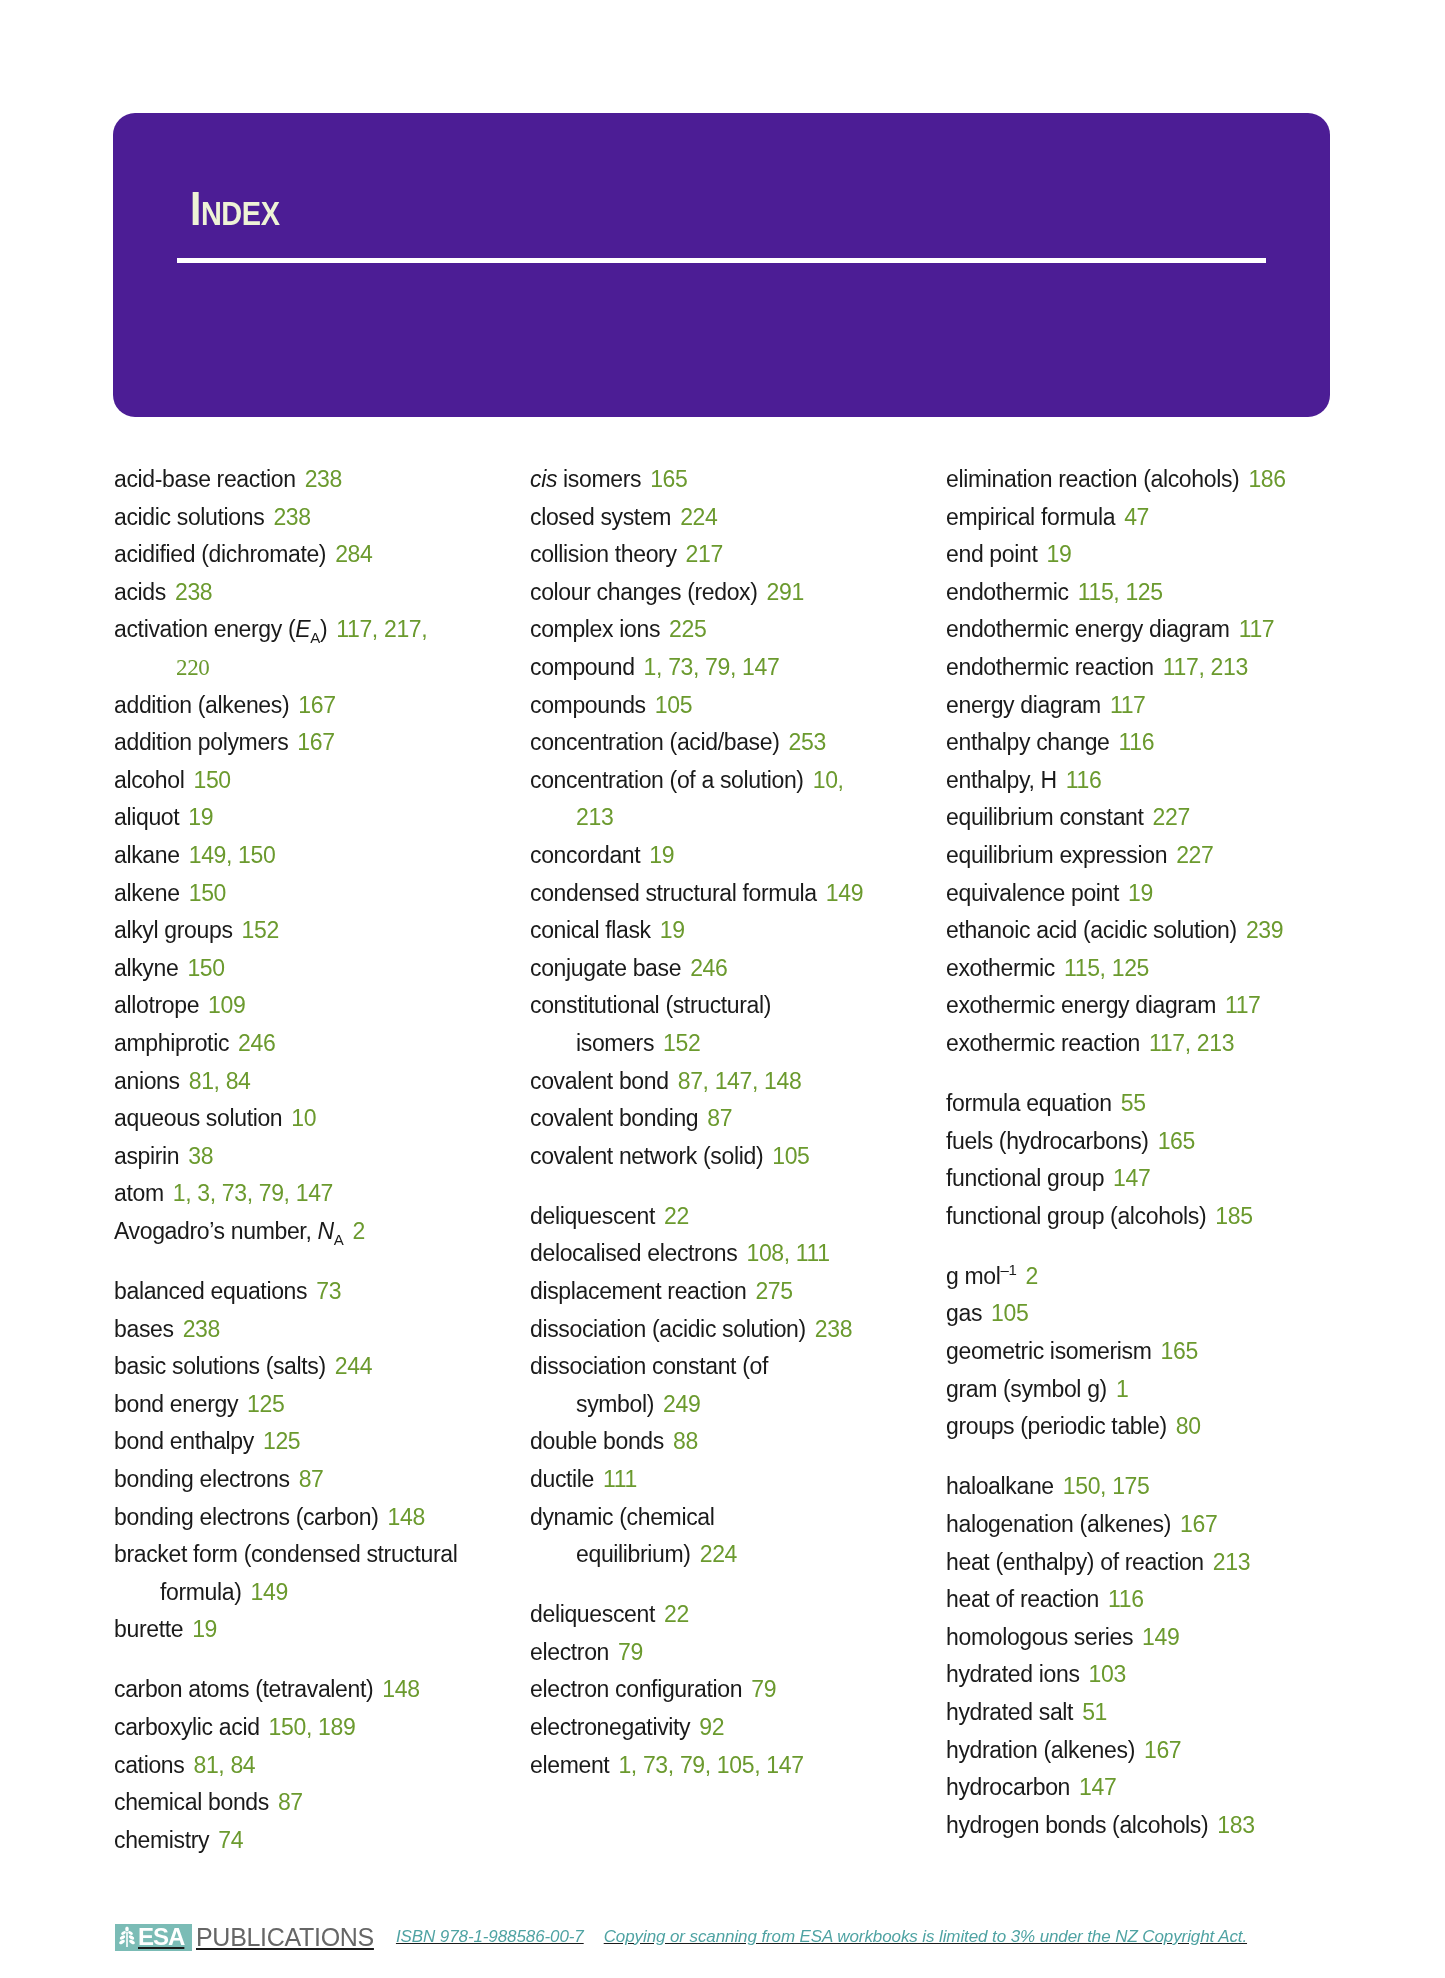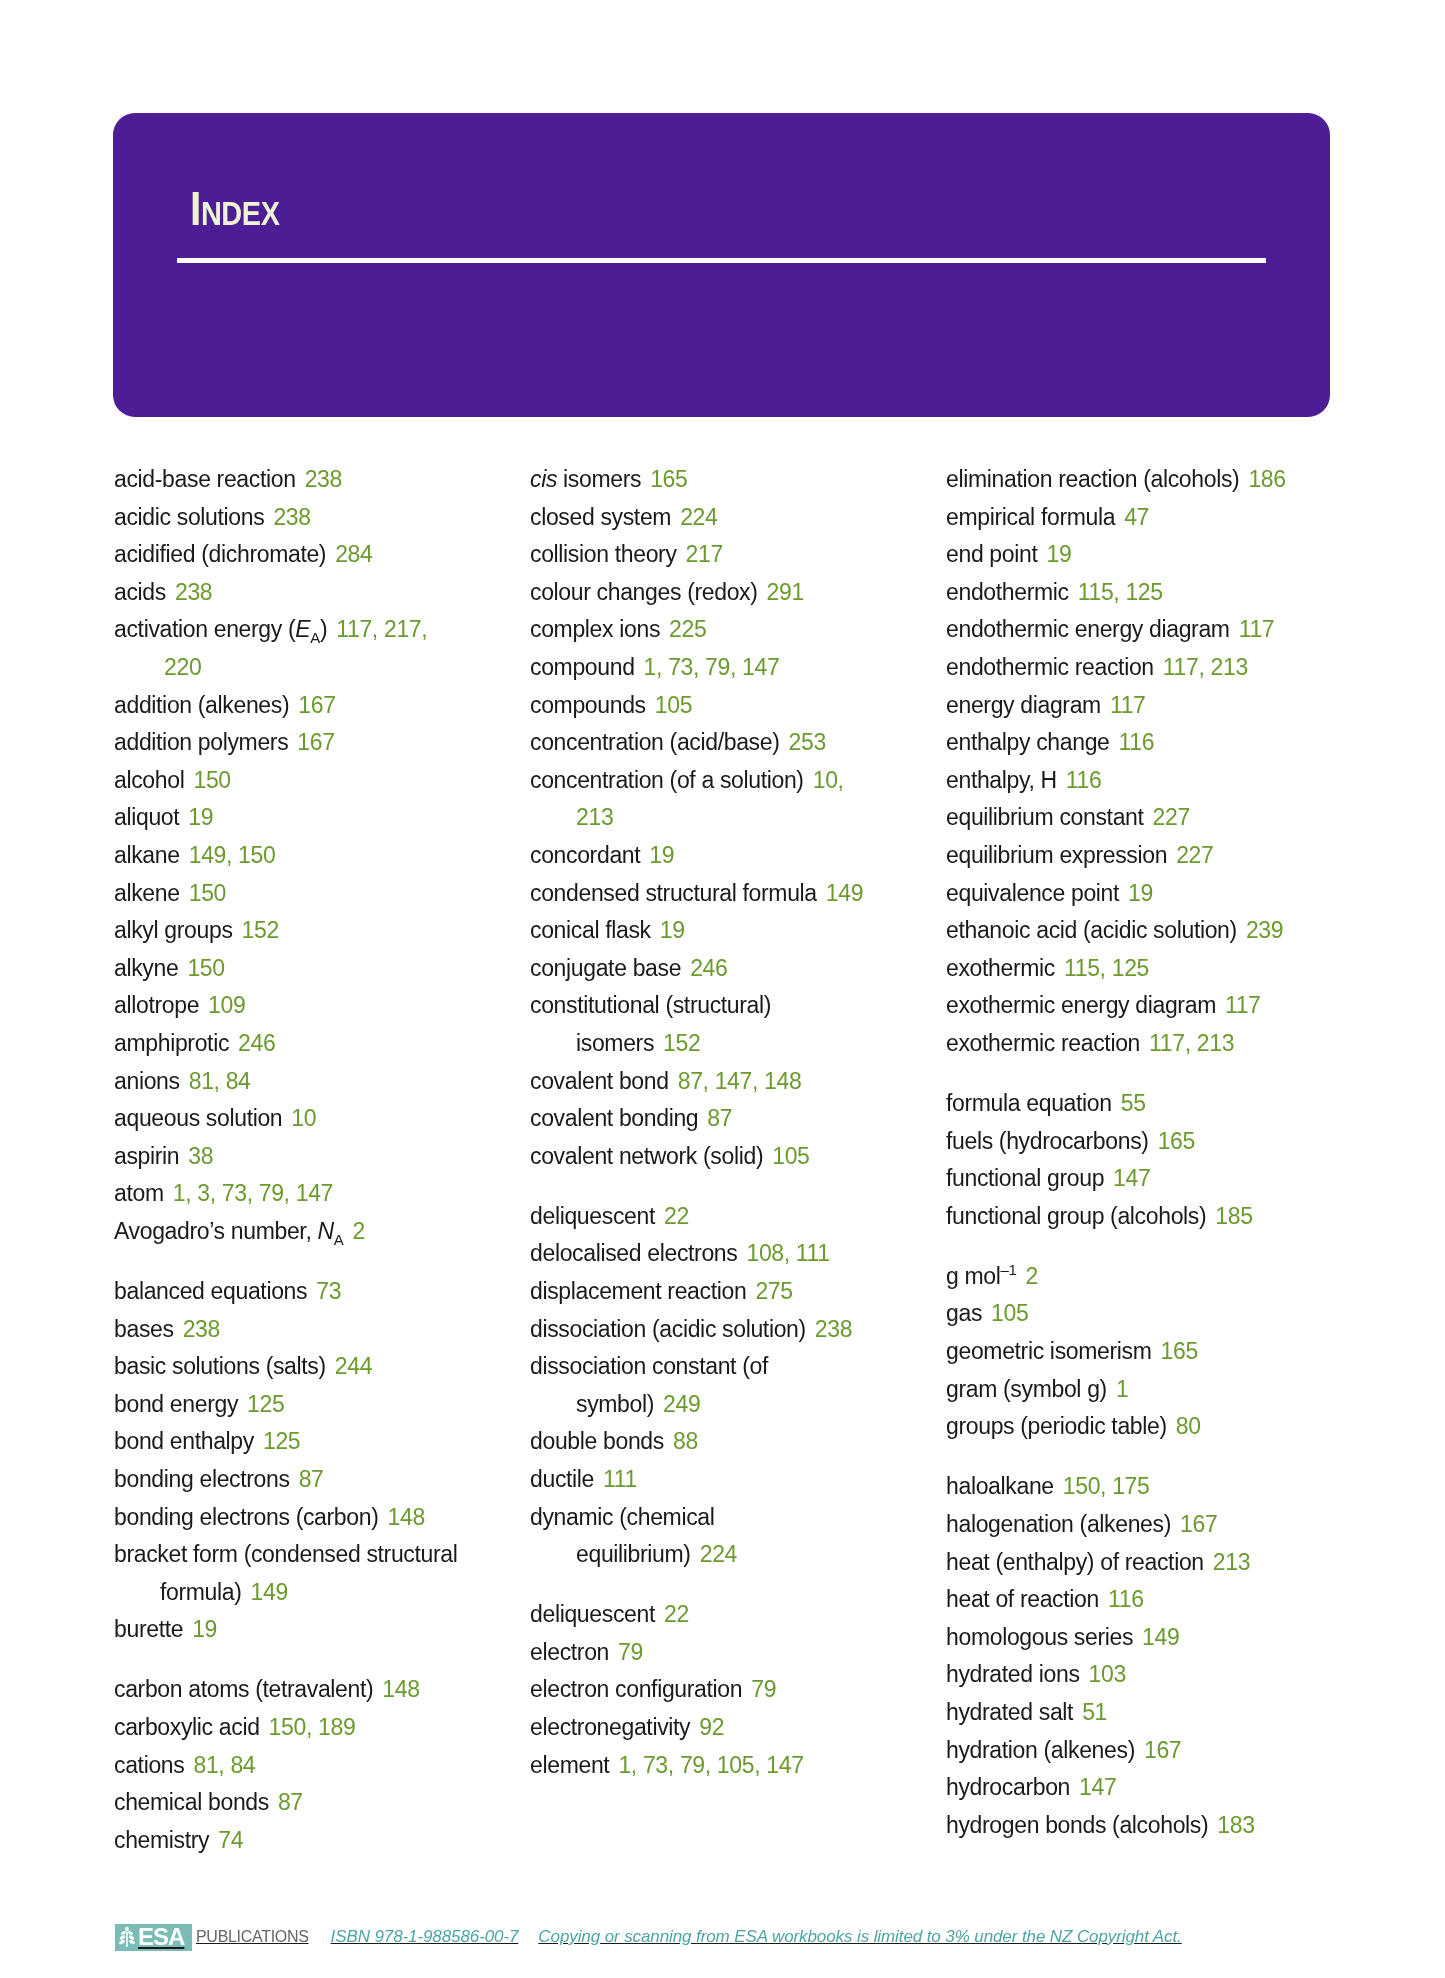--- a/index.html
+++ b/index.html
@@ -24,39 +24,39 @@
     .entry .pages { color:#6b9a2e; margin-left:9px; }
     .entry .cont { display:block; padding-left:46px; }
     .entry i { font-style:italic; }
     .entry sub, .entry sup { font-size:15px; line-height:0; }
 
     .footer { position:absolute; left:115px; top:1923px; height:28px; display:flex; align-items:center;text-decoration:underline; }
     .logo-box { width:77px; height:27px; background:#7bbcb6; display:flex; align-items:center;
                 padding-left:3px; box-sizing:border-box; }
     .logo-leaf { width:18px; height:22px; }
     .logo-esa { color:#ffffff; font-weight:bold; font-size:24px; letter-spacing:-1px; margin-left:2px; line-height:1; }
-    .logo-pub { color:#666666; font-size:16px; margin-left:4px; letter-spacing:-0.3px; }
+    .logo-pub { color:#666666; font-size:25px; margin-left:4px; letter-spacing:-0.3px; }
     .isbn { color:#4fa3a3; font-style:italic; font-size:17px; margin-left:22px; letter-spacing:-0.1px; }
     .copy { color:#4fa3a3; font-style:italic; font-size:17px; margin-left:20px; letter-spacing:-0.1px; }
   </style>
 </head>
 <body>
 
 <div class="header-box">
   <h1 class="title"><span class="big">I</span><span>NDEX</span></h1>
   <div class="rule"></div>
 </div>
 
 <div class="col col1">
     <ul class="group">
       <li class="entry"><span class="term"><span>acid-base reaction</span></span><span class="pages">238</span></li>
       <li class="entry"><span class="term"><span>acidic solutions</span></span><span class="pages">238</span></li>
       <li class="entry"><span class="term"><span>acidified (dichromate)</span></span><span class="pages">284</span></li>
       <li class="entry"><span class="term"><span>acids</span></span><span class="pages">238</span></li>
-      <li class="entry"><span class="term"><span>activation energy (</span><i>E</i><sub>A</sub><span>)</span></span><span class="pages">117, 217,</span><span class="cont"><span class="pages" style="margin-left: 4px;">220</span></span></li>
+      <li class="entry"><span class="term"><span>activation energy (</span><i>E</i><sub>A</sub><span>)</span></span><span class="pages">117, 217,</span><span class="cont"><span class="pages" style="margin-left: 16px; font-family: Liberation Serif, serif;">220</span></span></li>
       <li class="entry"><span class="term"><span>addition (alkenes)</span></span><span class="pages">167</span></li>
       <li class="entry"><span class="term"><span>addition polymers</span></span><span class="pages">167</span></li>
       <li class="entry"><span class="term"><span>alcohol</span></span><span class="pages">150</span></li>
       <li class="entry"><span class="term"><span>aliquot</span></span><span class="pages">19</span></li>
       <li class="entry"><span class="term"><span>alkane</span></span><span class="pages">149, 150</span></li>
       <li class="entry"><span class="term"><span>alkene</span></span><span class="pages">150</span></li>
       <li class="entry"><span class="term"><span>alkyl groups</span></span><span class="pages">152</span></li>
       <li class="entry"><span class="term"><span>alkyne</span></span><span class="pages">150</span></li>
       <li class="entry"><span class="term"><span>allotrope</span></span><span class="pages">109</span></li>
       <li class="entry"><span class="term"><span>amphiprotic</span></span><span class="pages">246</span></li>

